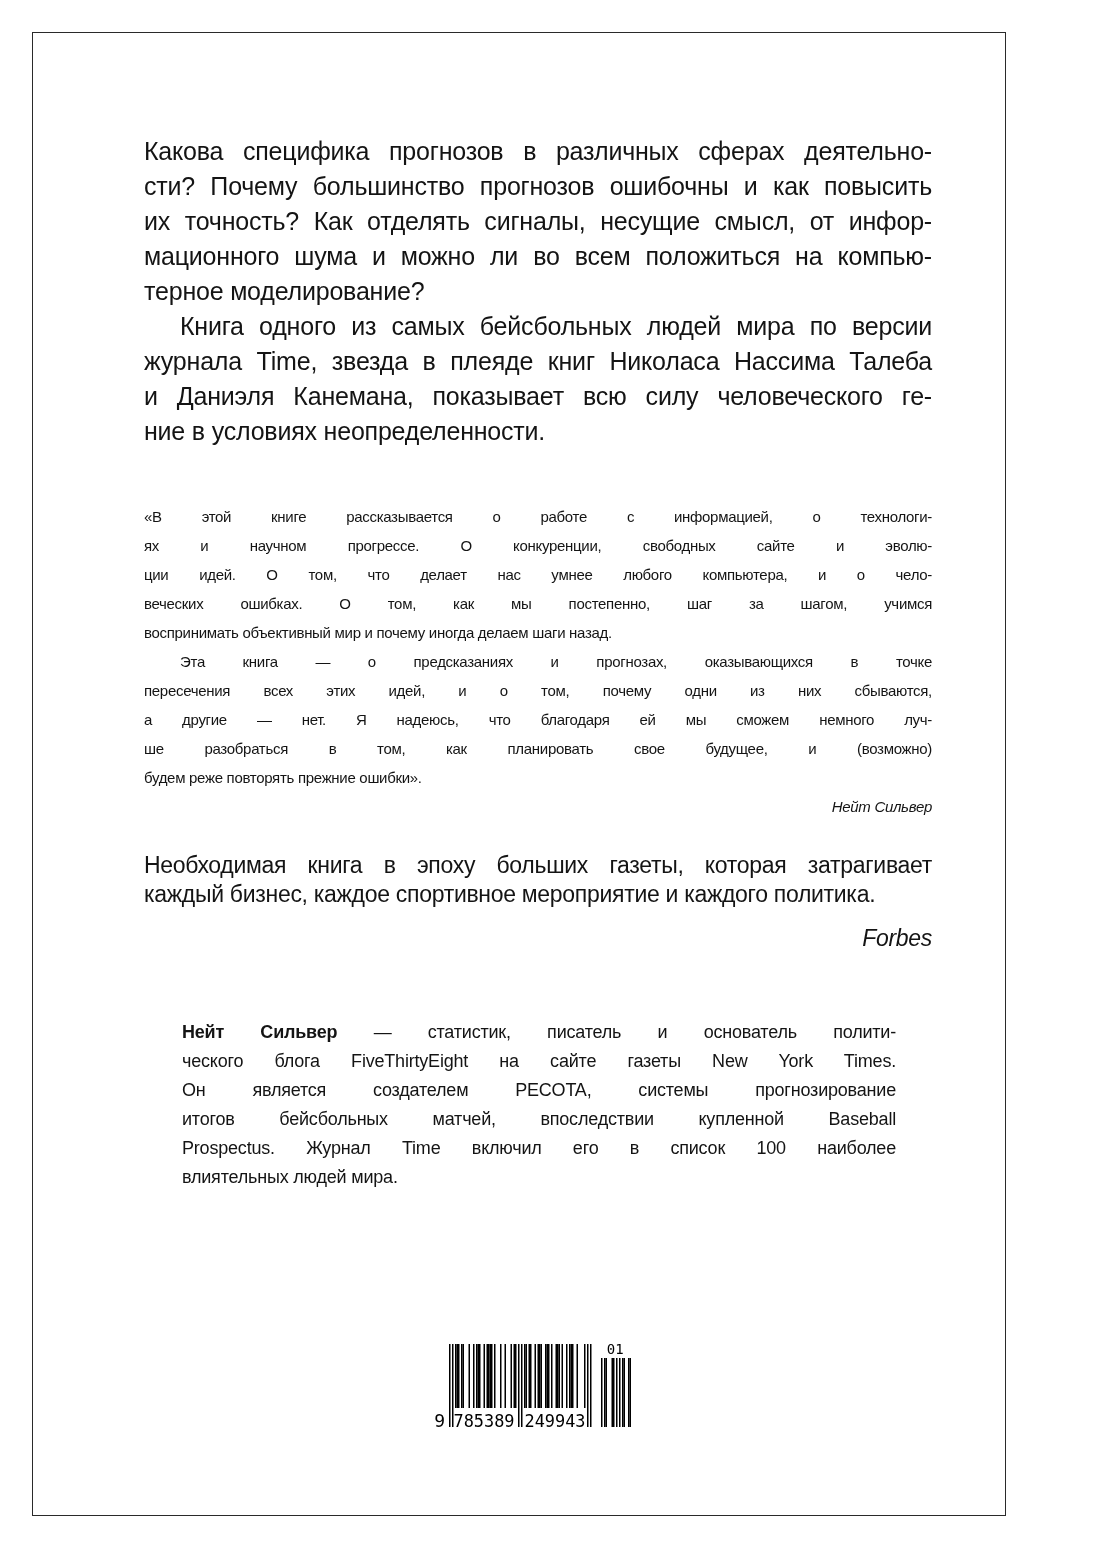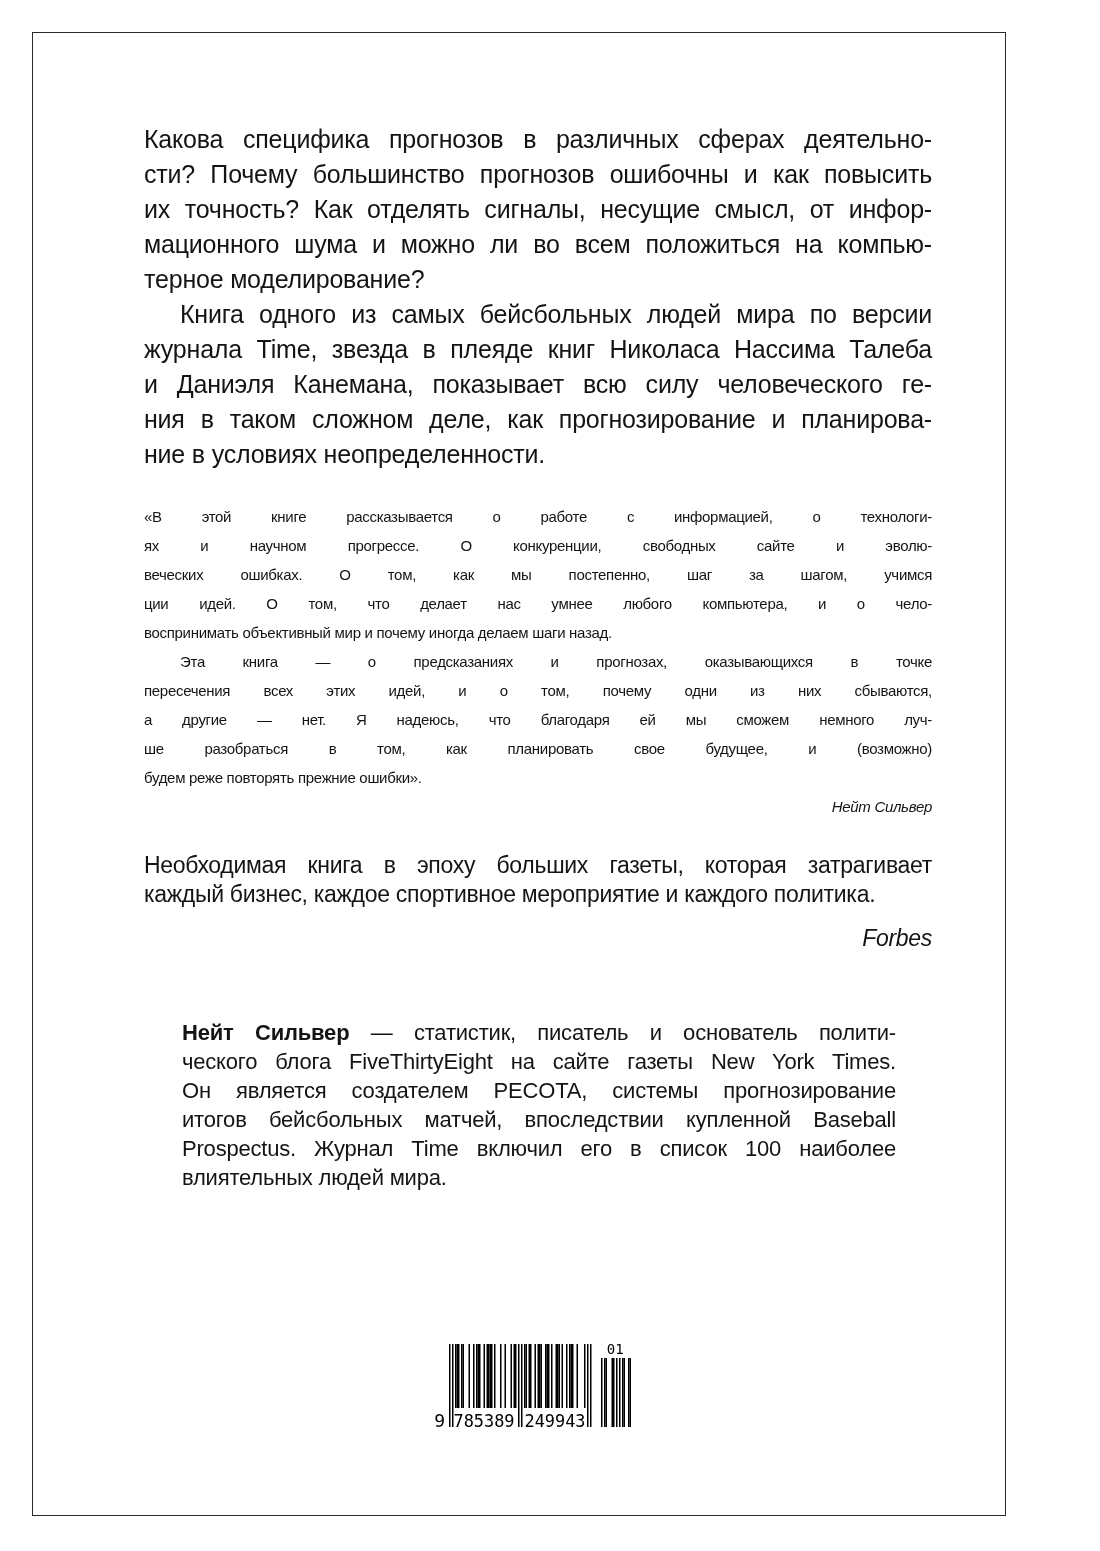--- a/index.html
+++ b/index.html
@@ -12,24 +12,24 @@
     overflow: hidden;
   }
   .page-frame {
     position: absolute;
     left: 32px; top: 32px;
     width: 974px; height: 1484px;
     border: 1.5px solid #2a2a2a;
     box-sizing: border-box;
   }
   .block { position: absolute; }
-  .annotation  { left: 144px; top: 122px; width: 788px; font-size: 25px; line-height: 35px; letter-spacing: -0.2px; }
+  .annotation  { left: 144px; top: 134px; width: 788px; font-size: 25px; line-height: 35px; letter-spacing: -0.2px; }
   .quote       { left: 144px; top: 502px; width: 788px; font-size: 15px; line-height: 29px; letter-spacing: -0.3px; }
   .press       { left: 144px; top: 851px; width: 788px; font-size: 23px;   line-height: 29px; letter-spacing: -0.3px; }
-  .bio         { left: 182px; top: 1018px; width: 714px; font-size: 22px;  line-height: 29px; letter-spacing: -0.2px; }
+  .bio         { left: 182px; top: 1018px; width: 714px; font-size: 18px;  line-height: 29px; letter-spacing: -0.2px; }
   .para { margin: 0; }
   .line {
     text-align: justify;
     text-align-last: justify;
     text-justify: inter-word;
   }
   .line.para-end { text-align-last: left; }
   .para.indent .line:first-child { text-indent: 36px; }
   .attribution {
     font-style: italic;
@@ -54,33 +54,32 @@
           <div class="line">Какова специфика прогнозов в различных сферах деятельно-</div>
           <div class="line">сти? Почему большинство прогнозов ошибочны и как повысить</div>
           <div class="line">их точность? Как отделять сигналы, несущие смысл, от инфор-</div>
           <div class="line">мационного шума и можно ли во всем положиться на компью-</div>
           <div class="line para-end">терное моделирование?</div>
         </div>
         <div class="para indent">
           <div class="line">Книга одного из самых бейсбольных людей мира по версии</div>
           <div class="line">журнала Time, звезда в плеяде книг Николаса Нассима Талеба</div>
           <div class="line">и Даниэля Канемана, показывает всю силу человеческого ге-</div>
-          <div class="line">ния в таком сложном деле, как прогнозирование и планирова-</div>
           <div class="line para-end">ние в условиях неопределенности.</div>
         </div>
       </div>
   </section>
 
   <section class="block quote">
     <div>
         <div class="para">
           <div class="line">«В этой книге рассказывается о работе с информацией, о технологи-</div>
           <div class="line">ях и научном прогрессе. О конкуренции, свободных сайте и эволю-</div>
+          <div class="line">ции идей. О том, что делает нас умнее любого компьютера, и о чело-</div>
           <div class="line">веческих ошибках. О том, как мы постепенно, шаг за шагом, учимся</div>
-          <div class="line">ции идей. О том, что делает нас умнее любого компьютера, и о чело-</div>
           <div class="line para-end">воспринимать объективный мир и почему иногда делаем шаги назад.</div>
         </div>
         <div class="para indent">
           <div class="line">Эта книга — о предсказаниях и прогнозах, оказывающихся в точке</div>
           <div class="line">пересечения всех этих идей, и о том, почему одни из них сбываются,</div>
           <div class="line">а другие — нет. Я надеюсь, что благодаря ей мы сможем немного луч-</div>
           <div class="line">ше разобраться в том, как планировать свое будущее, и (возможно)</div>
           <div class="line para-end">будем реже повторять прежние ошибки».</div>
         </div>
       </div>

